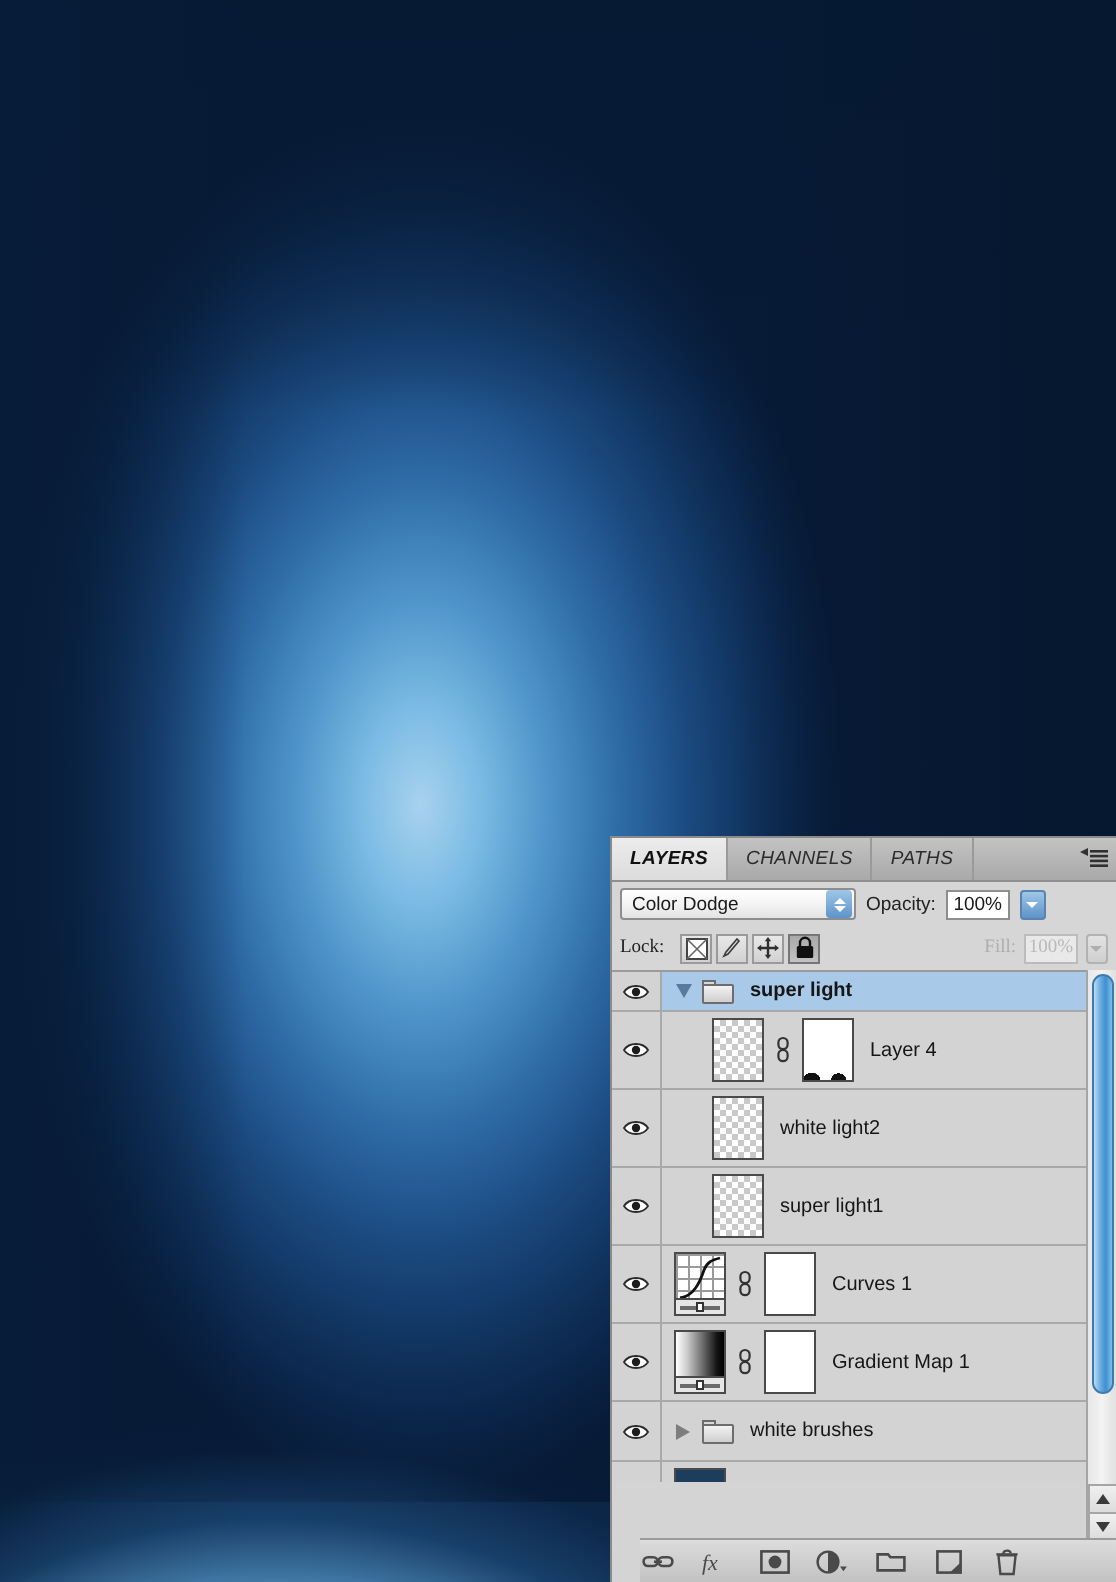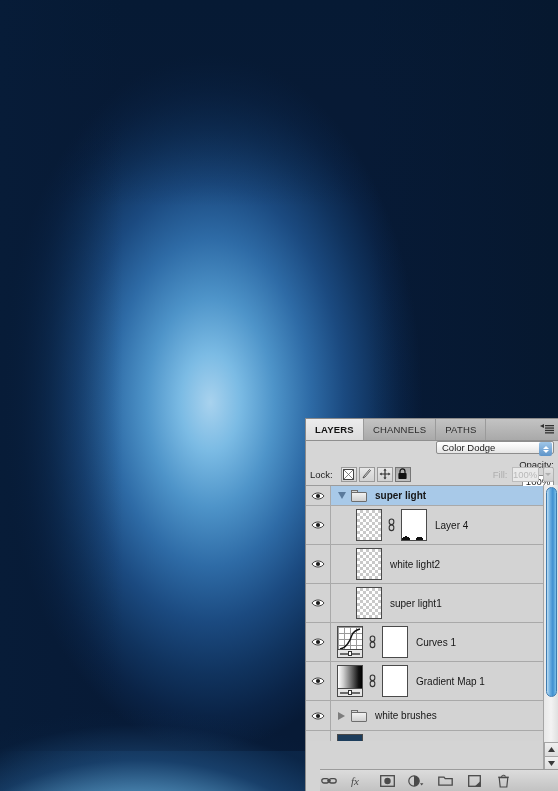--- a/index.html
+++ b/index.html
@@ -62,20 +62,21 @@
   }
 
   
   .tabbar {
     position: relative;
     height: 21px;
     background: linear-gradient(180deg, #cfcfcf 0%, #b4b4b4 100%);
     border-bottom: 1px solid #8f8f8f;
     display: flex;
     align-items: stretch;
+    font-style: italic;
   }
   .tab {
     padding: 0 9px;
     display: flex; align-items: center;
     font-size: 9.5px;
     letter-spacing: 0.2px;
     color: #2b2b2b;
     border-right: 1px solid #9a9a9a;
     background: linear-gradient(180deg, #c3c3c3 0%, #a9a9a9 100%);
   }
@@ -87,25 +88,24 @@
   .tab-fill { flex: 1; background: linear-gradient(180deg, #c3c3c3 0%, #a9a9a9 100%); }
   .panel-menu {
     width: 22px;
     background: linear-gradient(180deg, #c3c3c3 0%, #a9a9a9 100%);
     display: flex; align-items: center; justify-content: center;
   }
 
   
   .blendrow {
     height: 22px;
-    display: flex; align-items: flex-end;
+    display: flex; align-items: center;
     padding: 0 4px;
     background: #d6d6d6;
     gap: 5px;
-    flex-direction: column;
   }
   .combo {
     position: relative;
     width: 118px; height: 16px;
     background: linear-gradient(180deg,#ffffff 0%, #f2f2f2 55%, #e4e4e4 100%);
     border: 1px solid #8d8d8d;
     border-radius: 2px;
     display: flex; align-items: center;
     padding-left: 5px;
     font-size: 9.5px;
@@ -155,20 +155,21 @@
   .numbox.dim { border-color: #bcbcbc; color: #b9b9b9; background: #e9e9e9; }
 
   
   .lockrow {
     height: 22px;
     display: flex; align-items: center;
     padding: 0 4px;
     background: #d6d6d6;
     border-bottom: 1px solid #9b9b9b;
     gap: 4px;
+    font-family: Liberation Serif, serif;
   }
   .lockbtns { display: flex; gap: 2px; margin-left: 4px; }
   .lockbtn {
     width: 16px; height: 15px;
     border: 1px solid #9a9a9a;
     background: linear-gradient(180deg,#e8e8e8 0%, #d2d2d2 100%);
     display: flex; align-items: center; justify-content: center;
     box-sizing: border-box;
   }
   .lockbtn.pressed {

